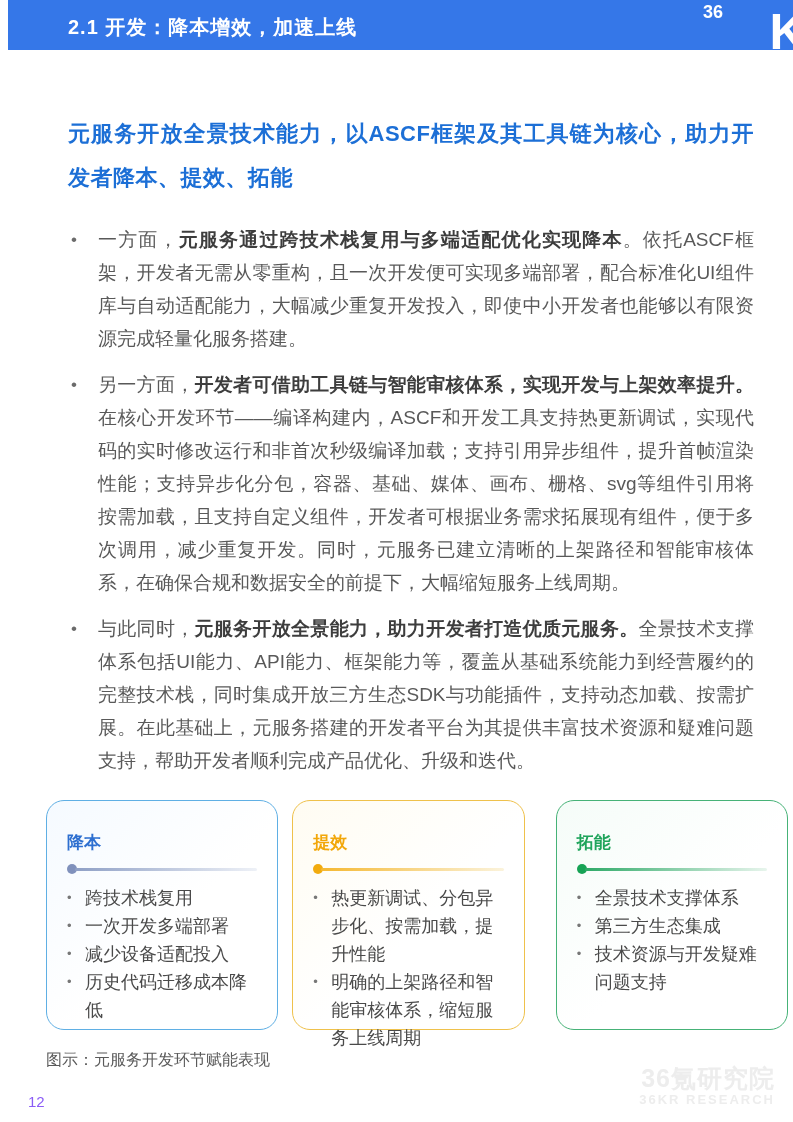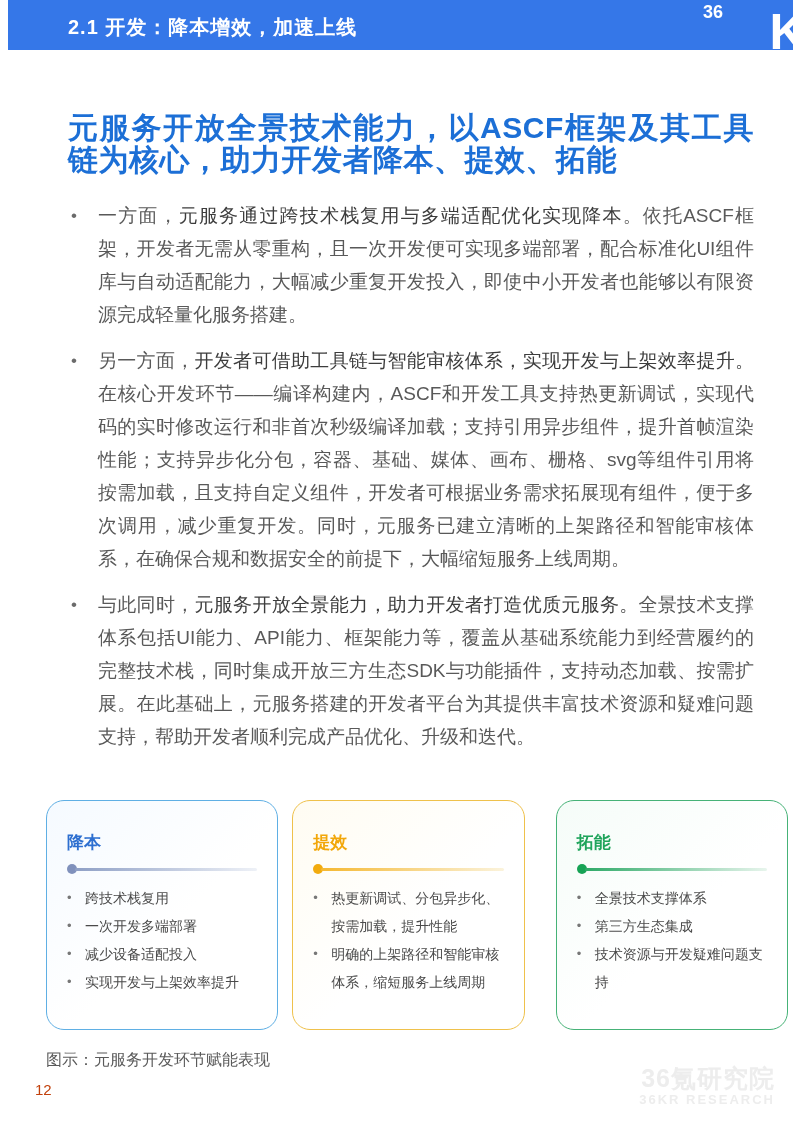--- a/index.html
+++ b/index.html
@@ -22,34 +22,34 @@
     position:absolute; right:78px; top:2px; color:#ffffff;
     font-size:18px; font-weight:bold; letter-spacing:0px;
   }
   .logo-kr {
     position:absolute; right:-20px; top:3px; color:#ffffff;
     font-size:50px; font-weight:bold; letter-spacing:-2px;
   }
   
   .content { position:absolute; left:68px; top:112px; width:686px; }
   .page-title {
-    color:#1c6fd6; font-size:30px; font-weight:bold;
-    line-height:32px; letter-spacing:0.5px; text-align:justify;
+    color:#1c6fd6; font-size:22px; font-weight:bold;
+    line-height:44px; letter-spacing:0.5px; text-align:justify;
   }
   .bullets { list-style:none; margin-top:23px; }
   .bullets > li { display:flex; margin-bottom:13px; }
   .bullets .marker {
     width:30px; flex:0 0 30px; color:#6b6b6b;
     font-size:17px; line-height:33px; padding-left:3px;
   }
   .bullets .btext {
     flex:1; color:#595959; font-size:19px; line-height:33px;
     text-align:justify; text-justify:inter-ideograph;
   }
-  .bullets .btext b { color:#3d3d3d; font-weight:normal; }
+  .bullets .btext b { color:#3d3d3d; font-weight:bold; }
   
   .cards {
     position:absolute; left:46px; top:800px; width:742px; height:230px;
     display:flex; gap:14px;
   }
   .card {
     flex:1; height:230px; border-radius:18px; background:#ffffff;
     padding:30px 20px 0 20px; border:1.5px solid;
   }
   .card-cost  { border-color:#5fafe4; background:linear-gradient(135deg,#f5faff 0%,#ffffff 55%); }
@@ -66,29 +66,29 @@
   .card-cost  .line { background:linear-gradient(to right,#8fa0c6,#eef1f7); }
   .card-eff   .dot { background:#f2ab0e; }
   .card-eff   .line { background:linear-gradient(to right,#f5b831,#fbf3dc); }
   .card-expand .dot { background:#17a355; }
   .card-expand .line { background:linear-gradient(to right,#2faa68,#e8f5ed); }
   .card-items { list-style:none; }
   .card-items li { display:flex; }
   .card-items .cmarker {
     width:18px; flex:0 0 18px; color:#777777; font-size:13px; line-height:28px;
   }
-  .card-items .ctext { flex:1; color:#4a4a4a; font-size:14px; line-height:28px; }
+  .card-items .ctext { flex:1; color:#4a4a4a; font-size:18px; line-height:28px; }
   
   .caption {
     position:absolute; left:46px; top:1050px; width:742px;
     color:#5a5a5a; font-size:16px;
   }
   .page-number {
-    position:absolute; left:28px; bottom:24px;
-    color:#c2410c; font-size:15px;margin-left:7px;
+    position:absolute; left:28px; bottom:12px;
+    color:#8b5cf6; font-size:15px;
   }
   .watermark { position:absolute; right:18px; bottom:14px; text-align:right; }
   .watermark .wm-cn {
     color:#ededed; font-size:25px; font-weight:bold; letter-spacing:1px; line-height:28px;
   }
   .watermark .wm-en {
     color:#ededed; font-size:13px; font-weight:bold; letter-spacing:2px; line-height:16px;
   }
 </style>
 </head>
@@ -137,21 +137,21 @@
         <li>
           <span class="cmarker">•</span>
           <span class="ctext">一次开发多端部署</span>
           </li>
         <li>
           <span class="cmarker">•</span>
           <span class="ctext">减少设备适配投入</span>
           </li>
         <li>
           <span class="cmarker">•</span>
-          <span class="ctext">实现开发与上架效率提升</span>
+          <span class="ctext">历史代码迁移成本降低</span>
           </li>
       </ul>
     </div>
 
     <div class="card card-eff">
       <div class="card-title">提效</div>
       <div class="divider">
         <span class="dot"></span>
         <span class="line"></span>
       </div>

